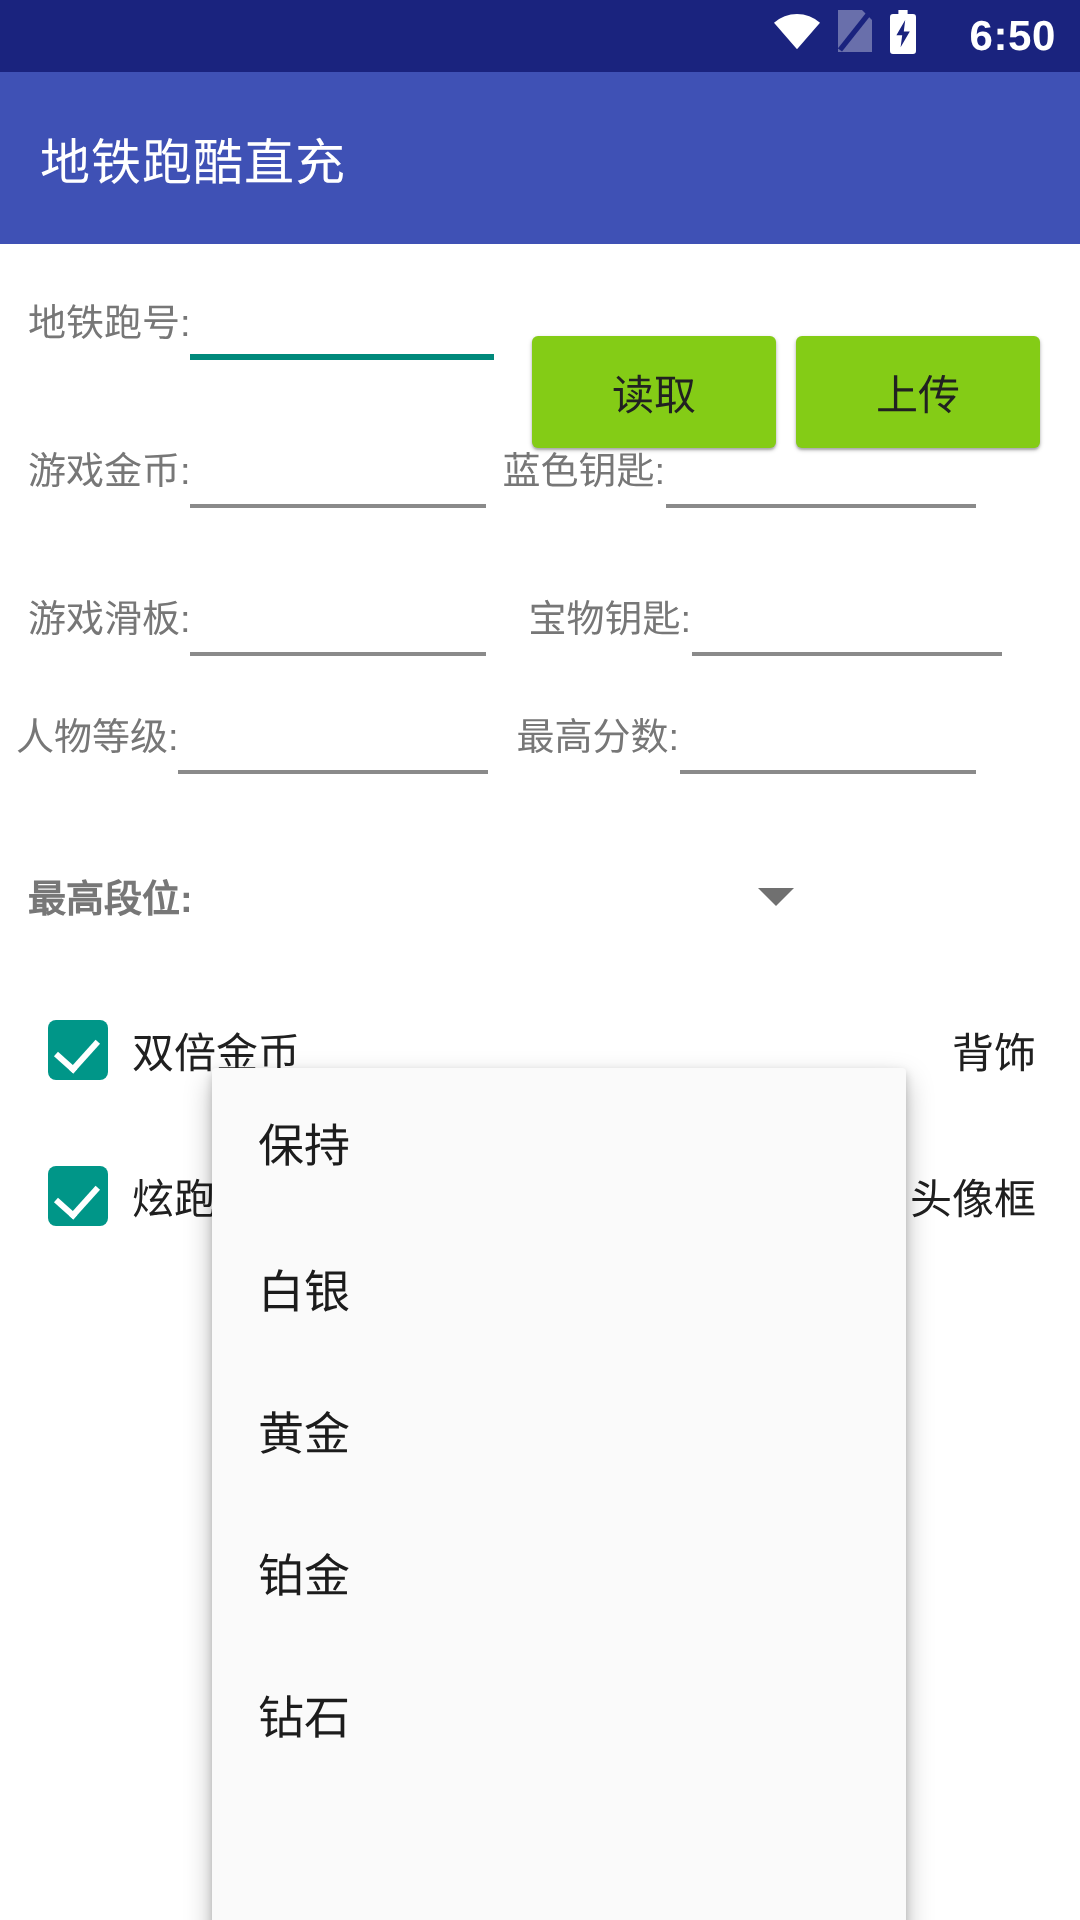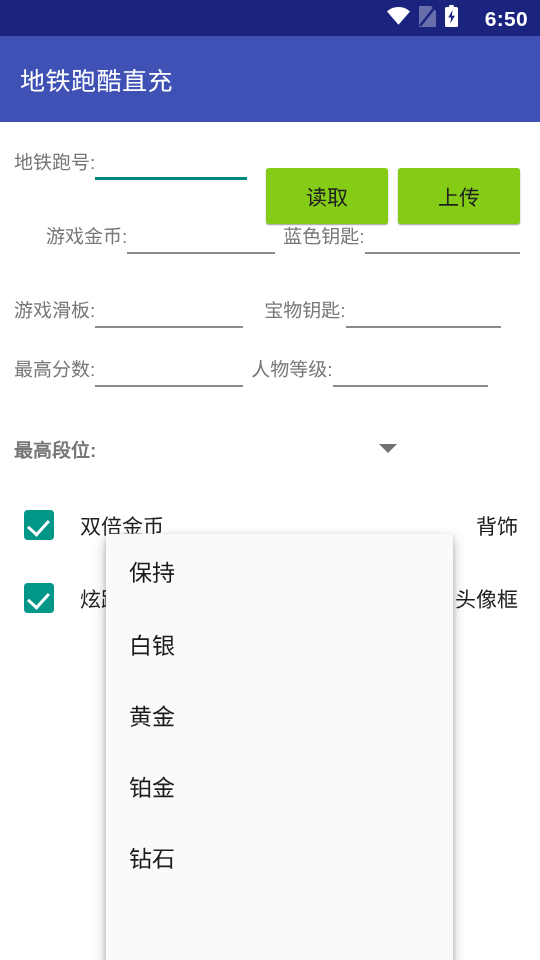--- a/index.html
+++ b/index.html
@@ -68,21 +68,21 @@
 
   
   .form-row {
     position: absolute;
     left: 0;
     width: 540px;
     display: flex;
     align-items: flex-start;
   }
   .row-1 { top: 26px; }
-  .row-2 { top: 100px; padding-left: 32px; }
+  .row-2 { top: 100px; }
   .row-3 { top: 174px; gap: 13px; }
   .row-4 { top: 233px; }
 
   .field-group {
     display: flex;
     align-items: center;
   }
 
   .field-label {
     font-size: 19px;
@@ -169,21 +169,21 @@
     height: 40px;
     display: flex;
     align-items: center;
   }
   .check-row-1 { top: 383px; }
   .check-row-2 { top: 456px; }
 
   .cb-cell {
     display: flex;
     align-items: center;
-    gap: 26px;
+    gap: 12px;
     padding-left: 24px;
   }
   .cb-cell.right {
     position: absolute;
     right: 22px;
     padding-left: 0;
   }
 
   .cbox {
     width: 30px; height: 30px;
@@ -286,27 +286,27 @@
       <span class="field-label">游戏滑板:</span>
       <input class="field-input w-half" type="text" value="" style="">
     </div>
     <div class="field-group col-b">
       <span class="field-label">宝物钥匙:</span>
       <input class="field-input w-half2" type="text" value="" style="">
     </div>
   </div>
 
   <div class="form-row row-4">
+    <div class="field-group col-b">
+      <span class="field-label">人物等级:</span>
+      <input class="field-input w-half2" type="text" value="" style="">
+    </div>
     <div class="field-group col-a">
       <span class="field-label">最高分数:</span>
       <input class="field-input w-half" type="text" value="" style="">
-    </div>
-    <div class="field-group col-b">
-      <span class="field-label">人物等级:</span>
-      <input class="field-input w-half2" type="text" value="" style="">
     </div>
   </div>
 
   <div class="spinner-row">
     <span class="spinner-label">最高段位:</span>
     <div class="spinner-box">
       <span class="caret"></span>
     </div>
   </div>
 

